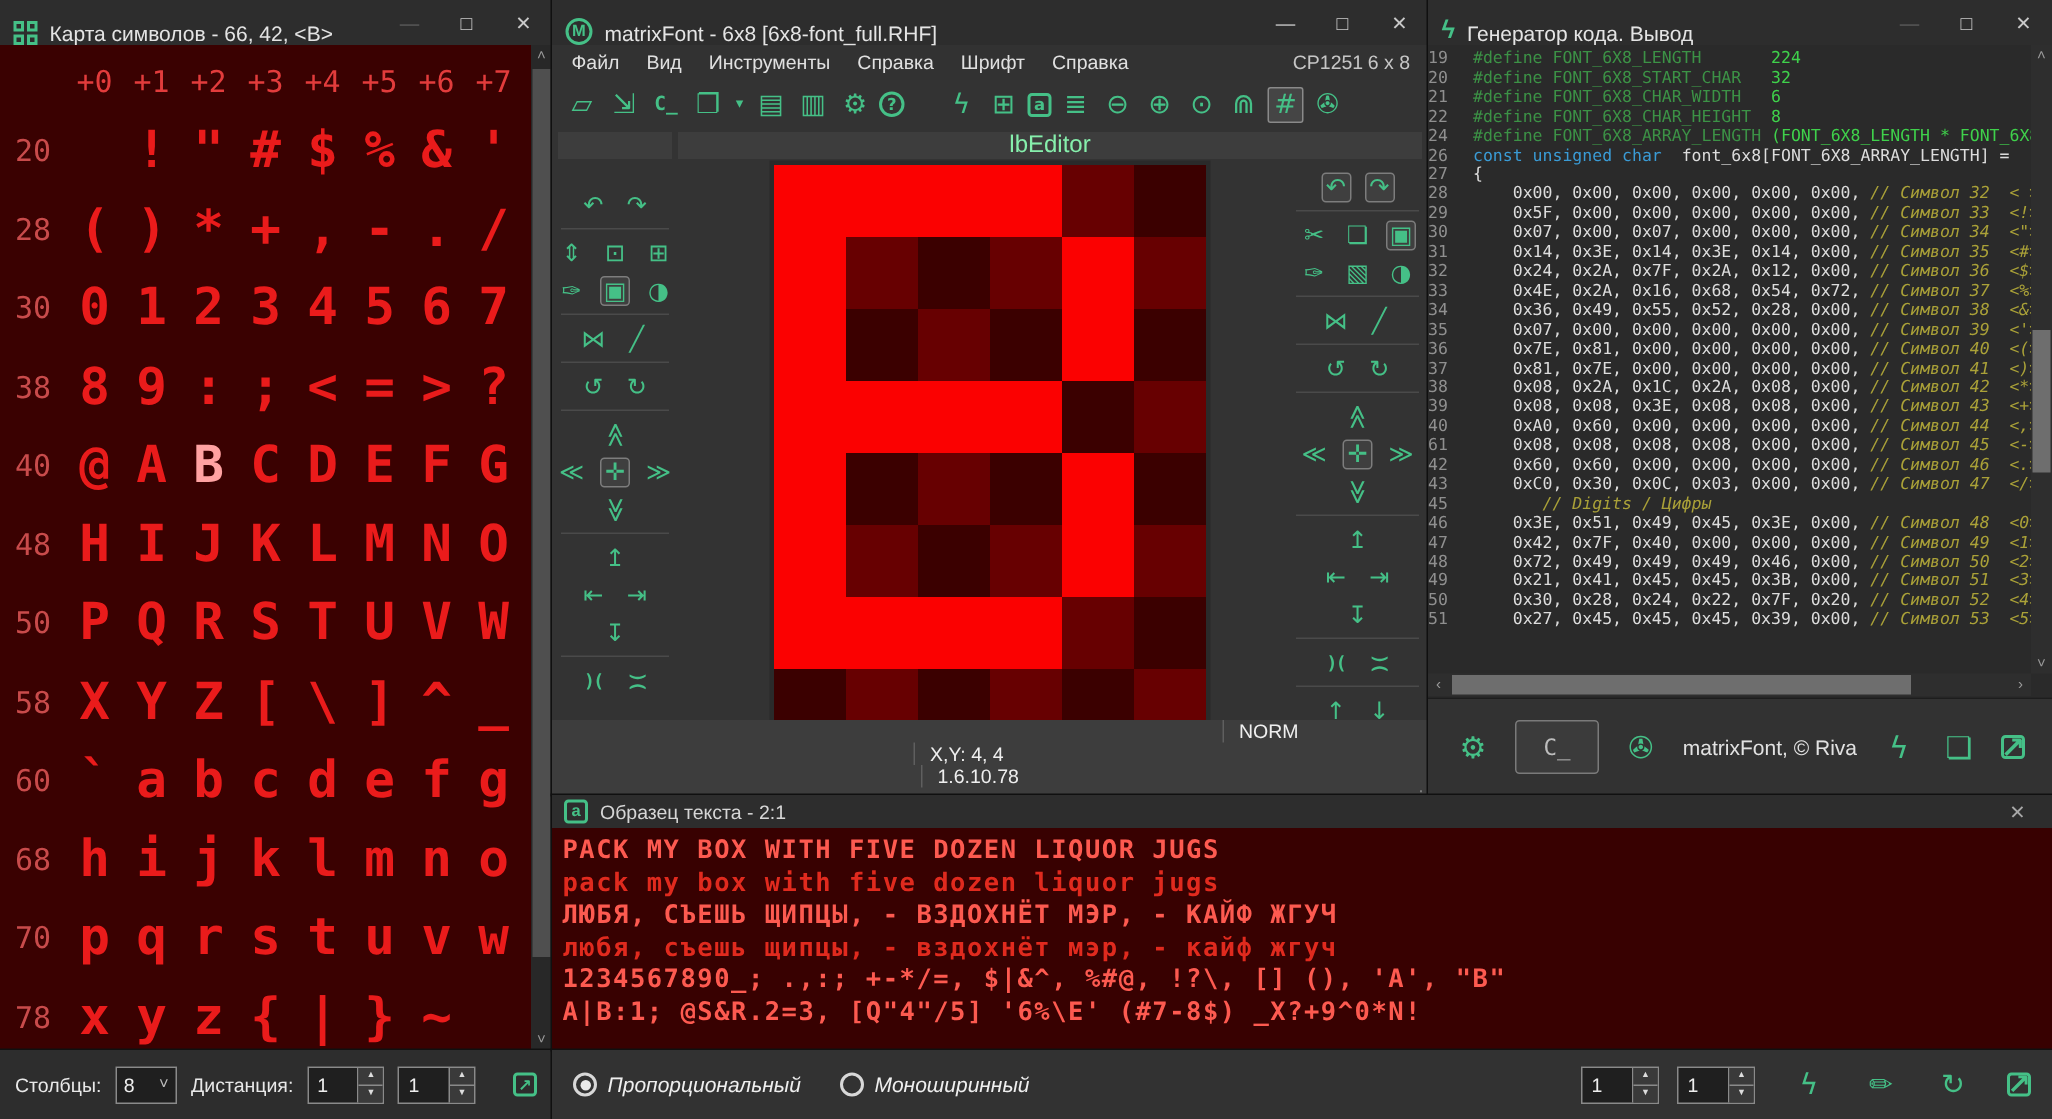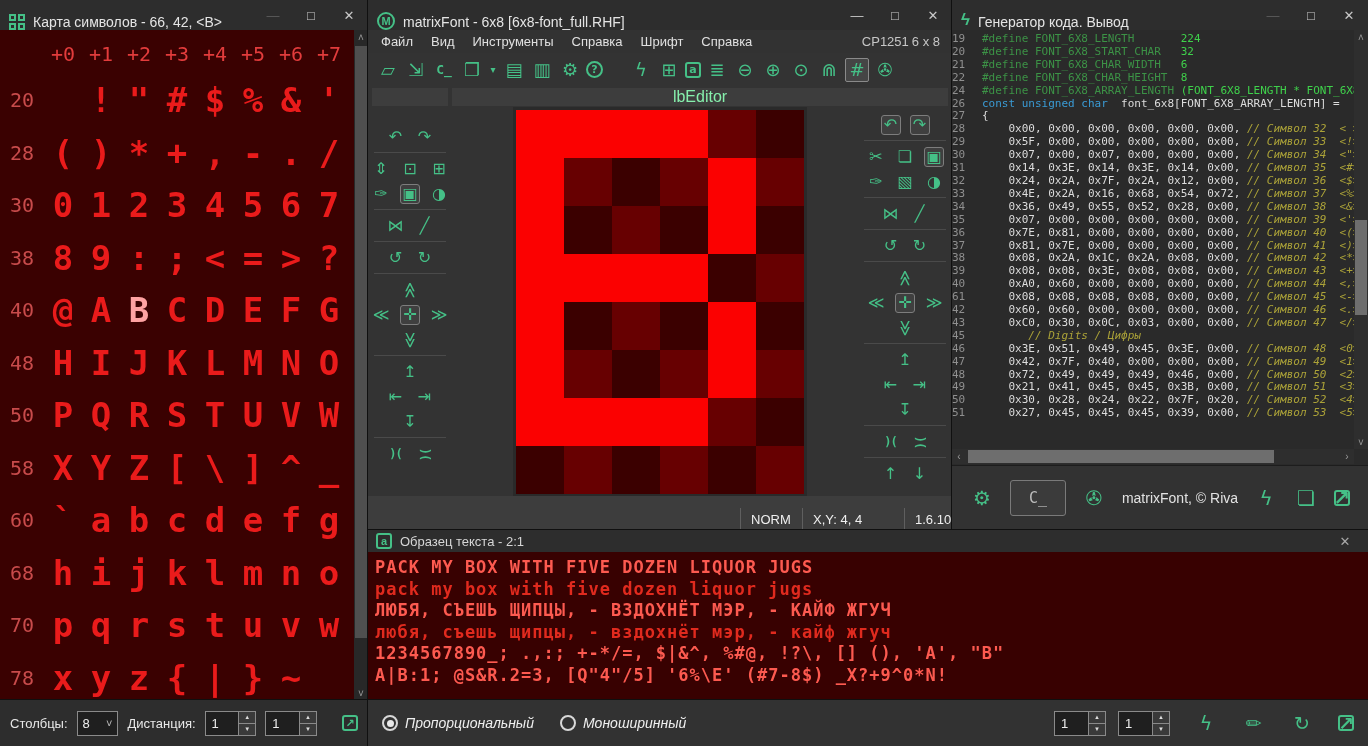--- a/index.html
+++ b/index.html
@@ -75,22 +75,22 @@
   .toolcol { position:absolute; width:78px; }
   #ltools { left:3px; top:16px; }
   #rtools { right:3px; top:4px; width:88px; }
   .trow { display:flex; justify-content:center; align-items:center; gap:9px; min-height:25px; }
   .trow .icn { font-size:16px; min-width:20px; height:20px; }
   .trow .icn.txt { font-size:12px; letter-spacing:-1px; }
   .tdiv { height:1px; background:#4a4a4a; margin:3px 3px; }
   .pixgrid { position:absolute; left:148px; top:2px; width:288px; height:384px;
     display:grid; grid-template-columns:repeat(6,1fr); grid-template-rows:repeat(8,1fr);
     outline:3px solid #2a2a2a; }
-  .statusbar { position:absolute; bottom:0; left:0; right:0; height:34px; background:#3d3d3d;
-    display:flex; align-items:flex-end; color:#efefef; font-size:13px; }
+  .statusbar { position:absolute; bottom:0; left:0; right:0; height:50px; background:#3d3d3d;
+    display:flex; align-items:center; color:#efefef; font-size:13px;flex-direction:column; }
   .st { border-left:1px solid #5f5f5f; height:22px; display:flex; align-items:center; padding:0 10px; }
   .st1 { margin-left:372px; min-width:62px; }
   .st2 { min-width:102px; }
   .st3 { min-width:92px; }
   .grip { margin-left:auto; color:#8a8a8a; font-size:10px; padding-right:3px; align-self:flex-end; }
 
   
   #codew { left:952px; top:0; width:416px; height:530px; background:#2a2a2a; }
   .codewrap { position:absolute; top:30px; left:0; right:14px; bottom:81px; overflow:hidden;
     background:#2a2a2a; padding-top:3px; font:11px "DejaVu Sans Mono", monospace; line-height:12.9px; }

